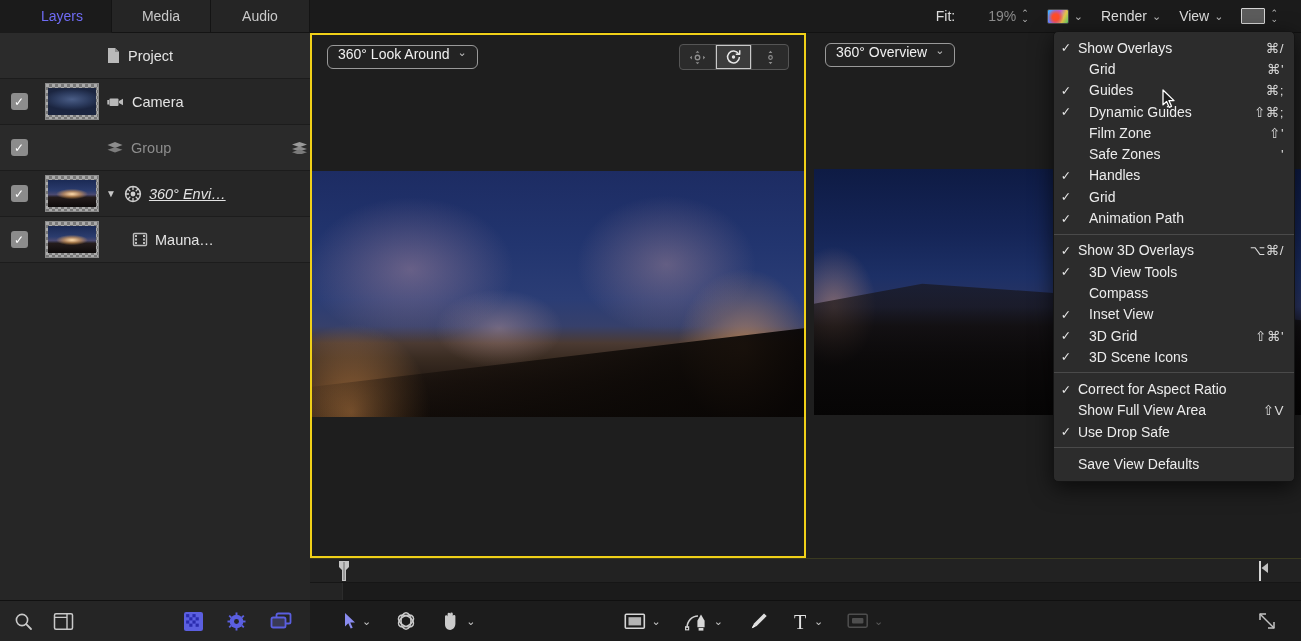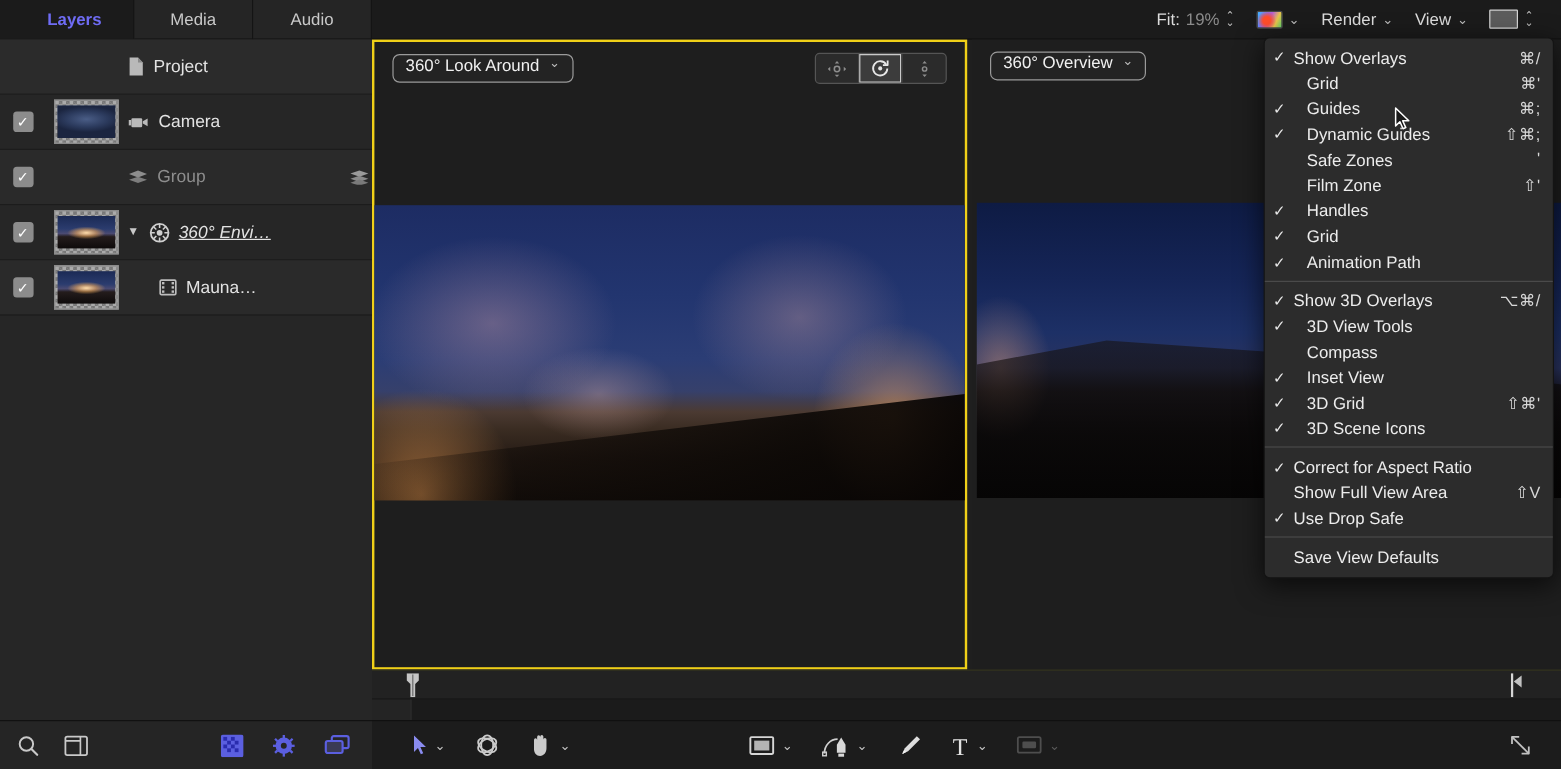--- a/index.html
+++ b/index.html
@@ -17,21 +17,21 @@
     position:absolute; left:0; top:0; width:310px; height:641px;
     background:#242424;
   }
   #tabbar { display:flex; height:33px; background:#1b1b1b; }
   .tab {
     flex:1; display:flex; align-items:center; justify-content:center;
     font-size:14px; color:#c9c9c9; background:#252525;
     border-right:1px solid #141414;
     border-bottom:1px solid #141414;
   }
-  .tab.active { background:#1b1b1b; color:#6f6cf5; font-weight:bold; border-bottom:1px solid #1b1b1b;padding-left:13px; }
+  .tab.active { background:#1b1b1b; color:#6f6cf5; font-weight:normal; border-bottom:1px solid #1b1b1b;padding-left:13px; }
 
   #layer-list { position:absolute; top:33px; left:0; width:340px; bottom:41px; background:#262626; }
   .layer-row {
     position:relative; display:flex; align-items:center;
     height:46px; border-bottom:1px solid #1c1c1c;
     background:#2a2a2a;
   }
   .layer-row.alt { background:#262626; }
   .chk-cell { width:38px; display:flex; align-items:center; justify-content:center; }
   .chk {
@@ -85,21 +85,21 @@
     position:absolute; left:310px; top:0; right:0; top:0; height:558px;
     background:#1f1f1f;
   }
   #topbar {
     position:absolute; left:0; top:0; right:0; height:33px;
     background:#1b1b1b; border-bottom:1px solid #121212;
     display:flex; align-items:center; justify-content:flex-end;
     gap:0px; padding-right:14px;
   }
   .tb-item { display:flex; align-items:center; gap:5px; font-size:14px; color:#dcdcdc; padding:0 9px; }
-  .tb-label-dim { color:#8b8b8b; }
+  .tb-label-dim { color:#8b8b8b;margin-left:28px; }
   .chev { font-size:11px; color:#bdbdbd; }
   .updown { display:inline-flex; flex-direction:column; line-height:6px; font-size:9px; color:#bdbdbd; }
   .color-swatch {
     width:22px; height:15px; border-radius:2px;
     background:
       radial-gradient(circle at 38% 55%, #ff4d2a 0%, #ff4d2a 22%, rgba(255,77,42,0) 55%),
       linear-gradient(115deg,#3fb7ff 0%,#6f7bff 28%,#b55bd8 48%,#e8c34a 74%,#59d06a 100%);
     border:1px solid #4a4a4a;
   }
   .rect-swatch { width:24px; height:16px; border:1.5px solid #d4d4d4; background:#5c5c5c; border-radius:1px; }
@@ -627,27 +627,27 @@
       <span class="mlabel ind">Guides</span>
       <span class="mkey">⌘;</span>
     </div>
     <div class="mrow">
       <span class="mcheck">✓</span>
       <span class="mlabel ind">Dynamic Guides</span>
       <span class="mkey">⇧⌘;</span>
     </div>
     <div class="mrow">
       <span class="mcheck"></span>
+      <span class="mlabel ind">Film Zone</span>
+      <span class="mkey">⇧'</span>
+    </div>
+    <div class="mrow">
+      <span class="mcheck"></span>
       <span class="mlabel ind">Safe Zones</span>
       <span class="mkey">'</span>
-    </div>
-    <div class="mrow">
-      <span class="mcheck"></span>
-      <span class="mlabel ind">Film Zone</span>
-      <span class="mkey">⇧'</span>
     </div>
     <div class="mrow">
       <span class="mcheck">✓</span>
       <span class="mlabel ind">Handles</span>
       <span class="mkey"></span>
     </div>
     <div class="mrow">
       <span class="mcheck">✓</span>
       <span class="mlabel ind">Grid</span>
       <span class="mkey"></span>

